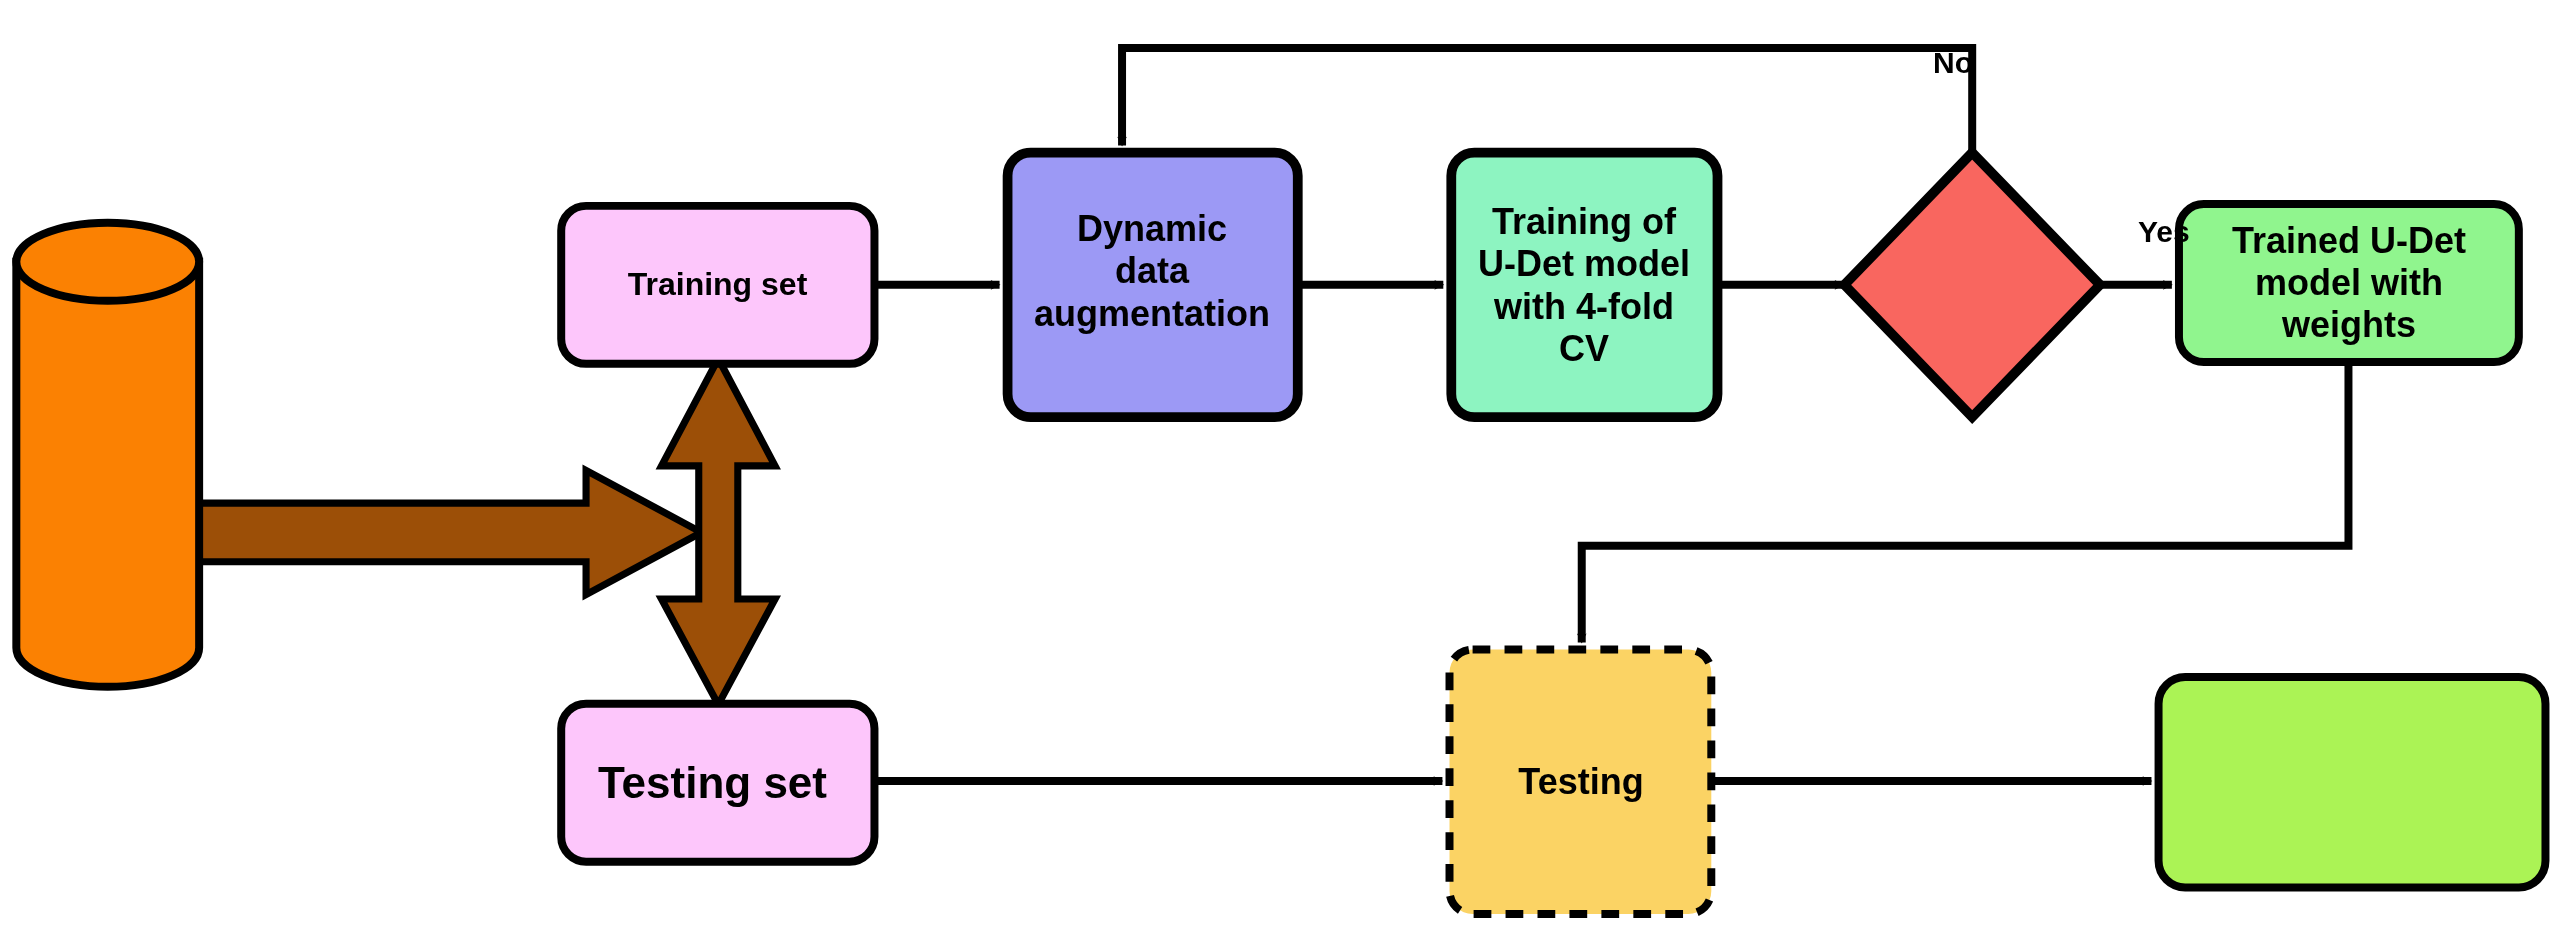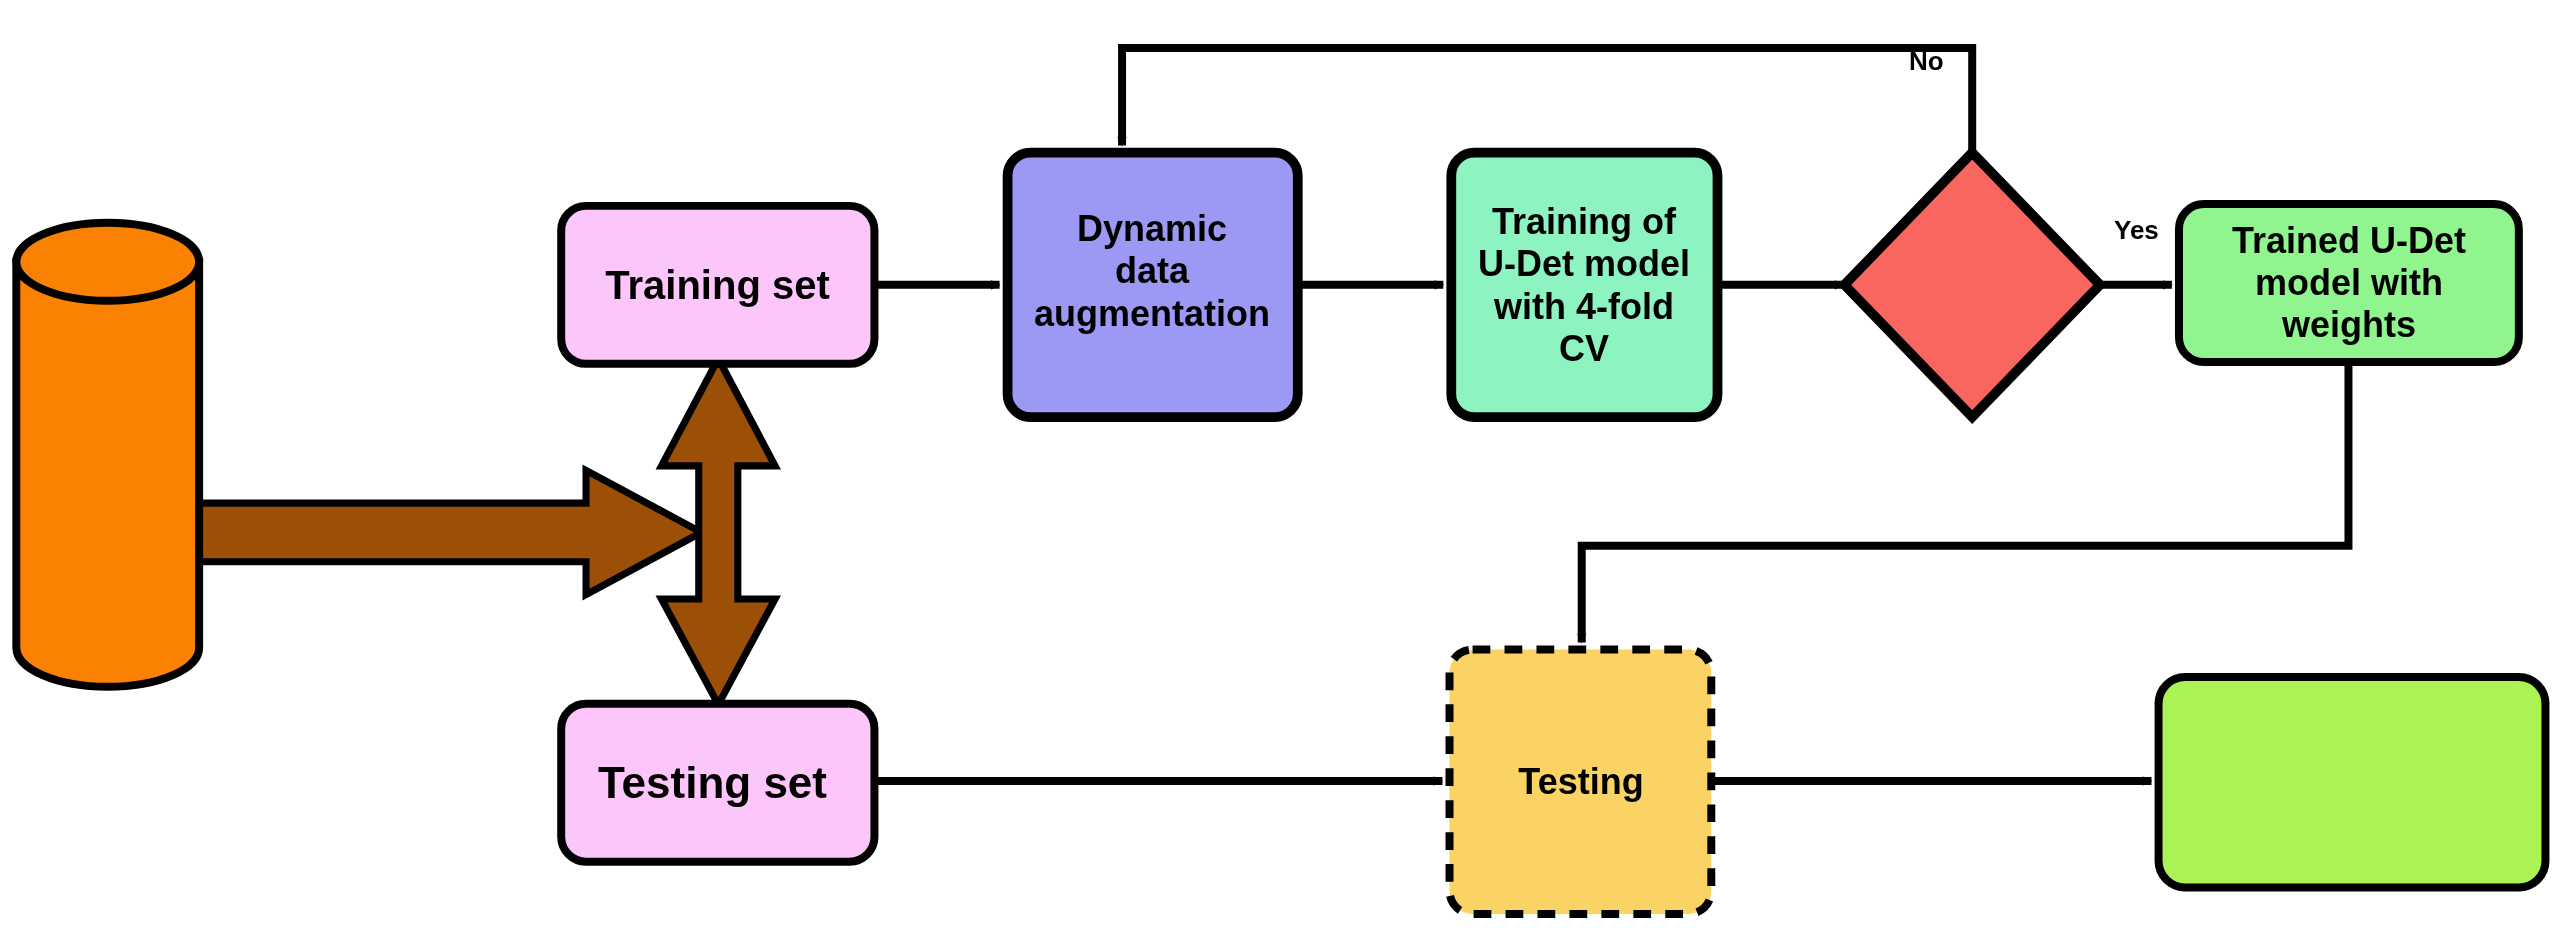--- a/index.html
+++ b/index.html
@@ -35,26 +35,27 @@
     color: #000000;
     line-height: 1.17;
     white-space: pre-line;
     pointer-events: none;
     font-family: "Liberation Sans", sans-serif;
   }
   .edge-label {
     position: absolute;
     font-weight: bold;
     color: #000000;
-    font-size: 26px;
+    font-size: 30px;
     font-family: "Liberation Sans", sans-serif;
     white-space: nowrap;
+    margin-left: 24px;
   }
   .lbl-db        { left: 18px;   top: 389px;  width: 337px; height: 160px; font-size: 36px; }
-  .lbl-train-set { left: 561px;  top: 206px;  width: 313px; height: 158px; font-size: 40px; }
+  .lbl-train-set { left: 561px;  top: 206px;  width: 313px; height: 158px; font-size: 32px; }
   .lbl-test-set  { left: 556px;  top: 704px;  width: 313px; height: 158px; font-size: 44px; }
   .lbl-aug       { left: 1007px; top: 139px;  width: 290px; height: 265px; font-size: 36px; }
   .lbl-training  { left: 1451px; top: 153px;  width: 266px; height: 265px; font-size: 36px; }
   .lbl-decision  { left: 1857px; top: 186px;  width: 231px; height: 195px; font-size: 36px; }
   .lbl-trained   { left: 2179px; top: 204px;  width: 340px; height: 158px; font-size: 36px; }
   .lbl-testing   { left: 1450px; top: 650px;  width: 262px; height: 265px; font-size: 36px; }
   .lbl-results   { left: 2159px; top: 677px;  width: 387px; height: 210px; font-size: 36px; }
   .lbl-no        { left: 1909px; top: 46px; }
   .lbl-yes       { left: 2114px; top: 215px; }
 </style>

